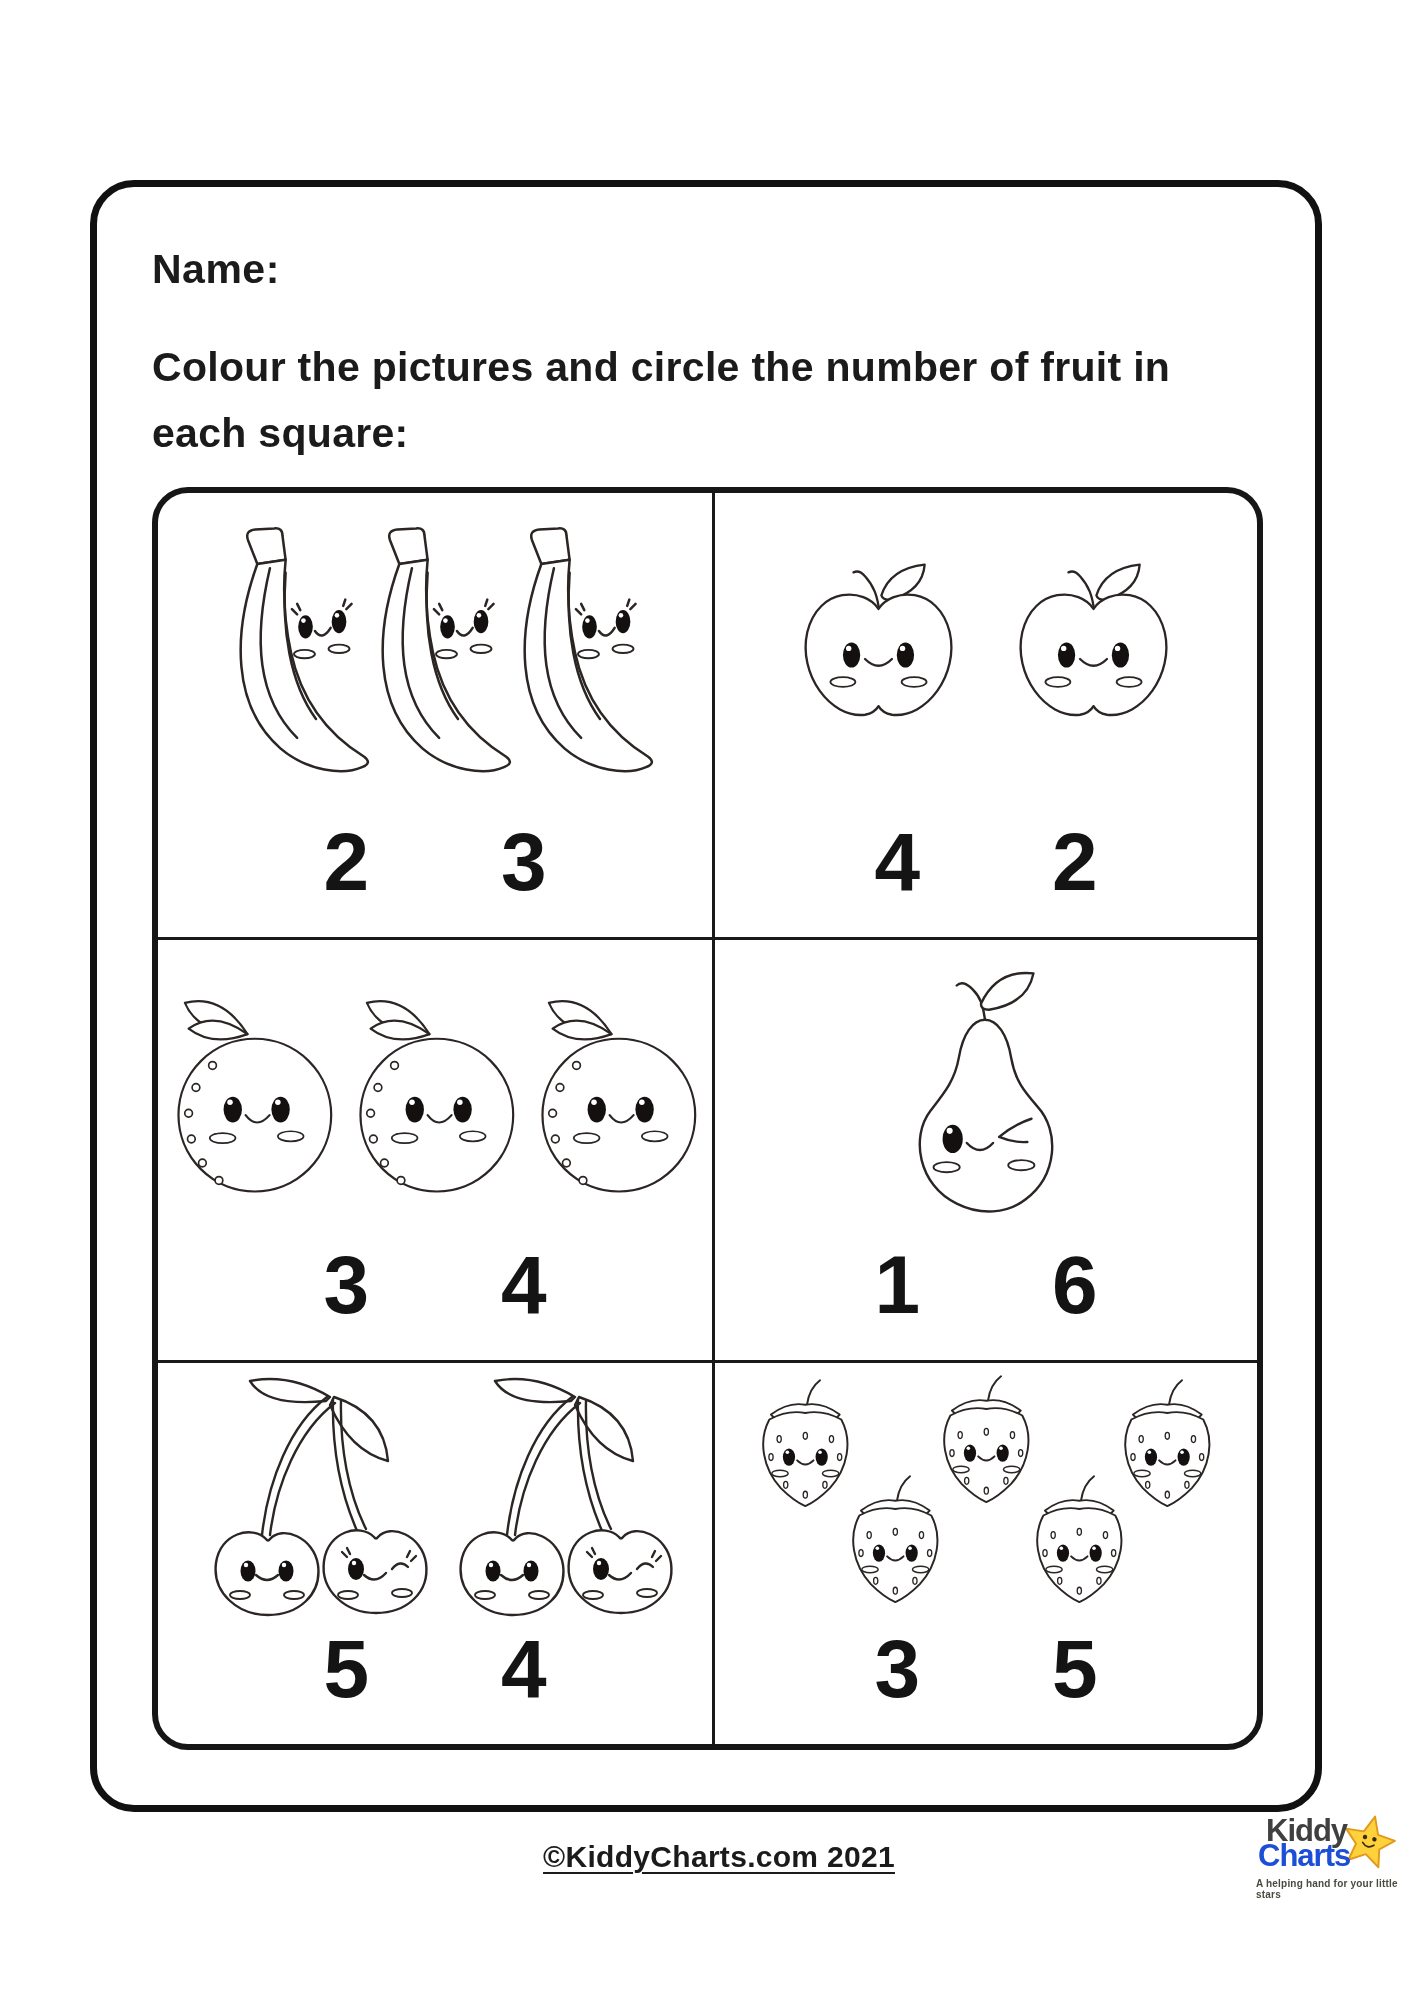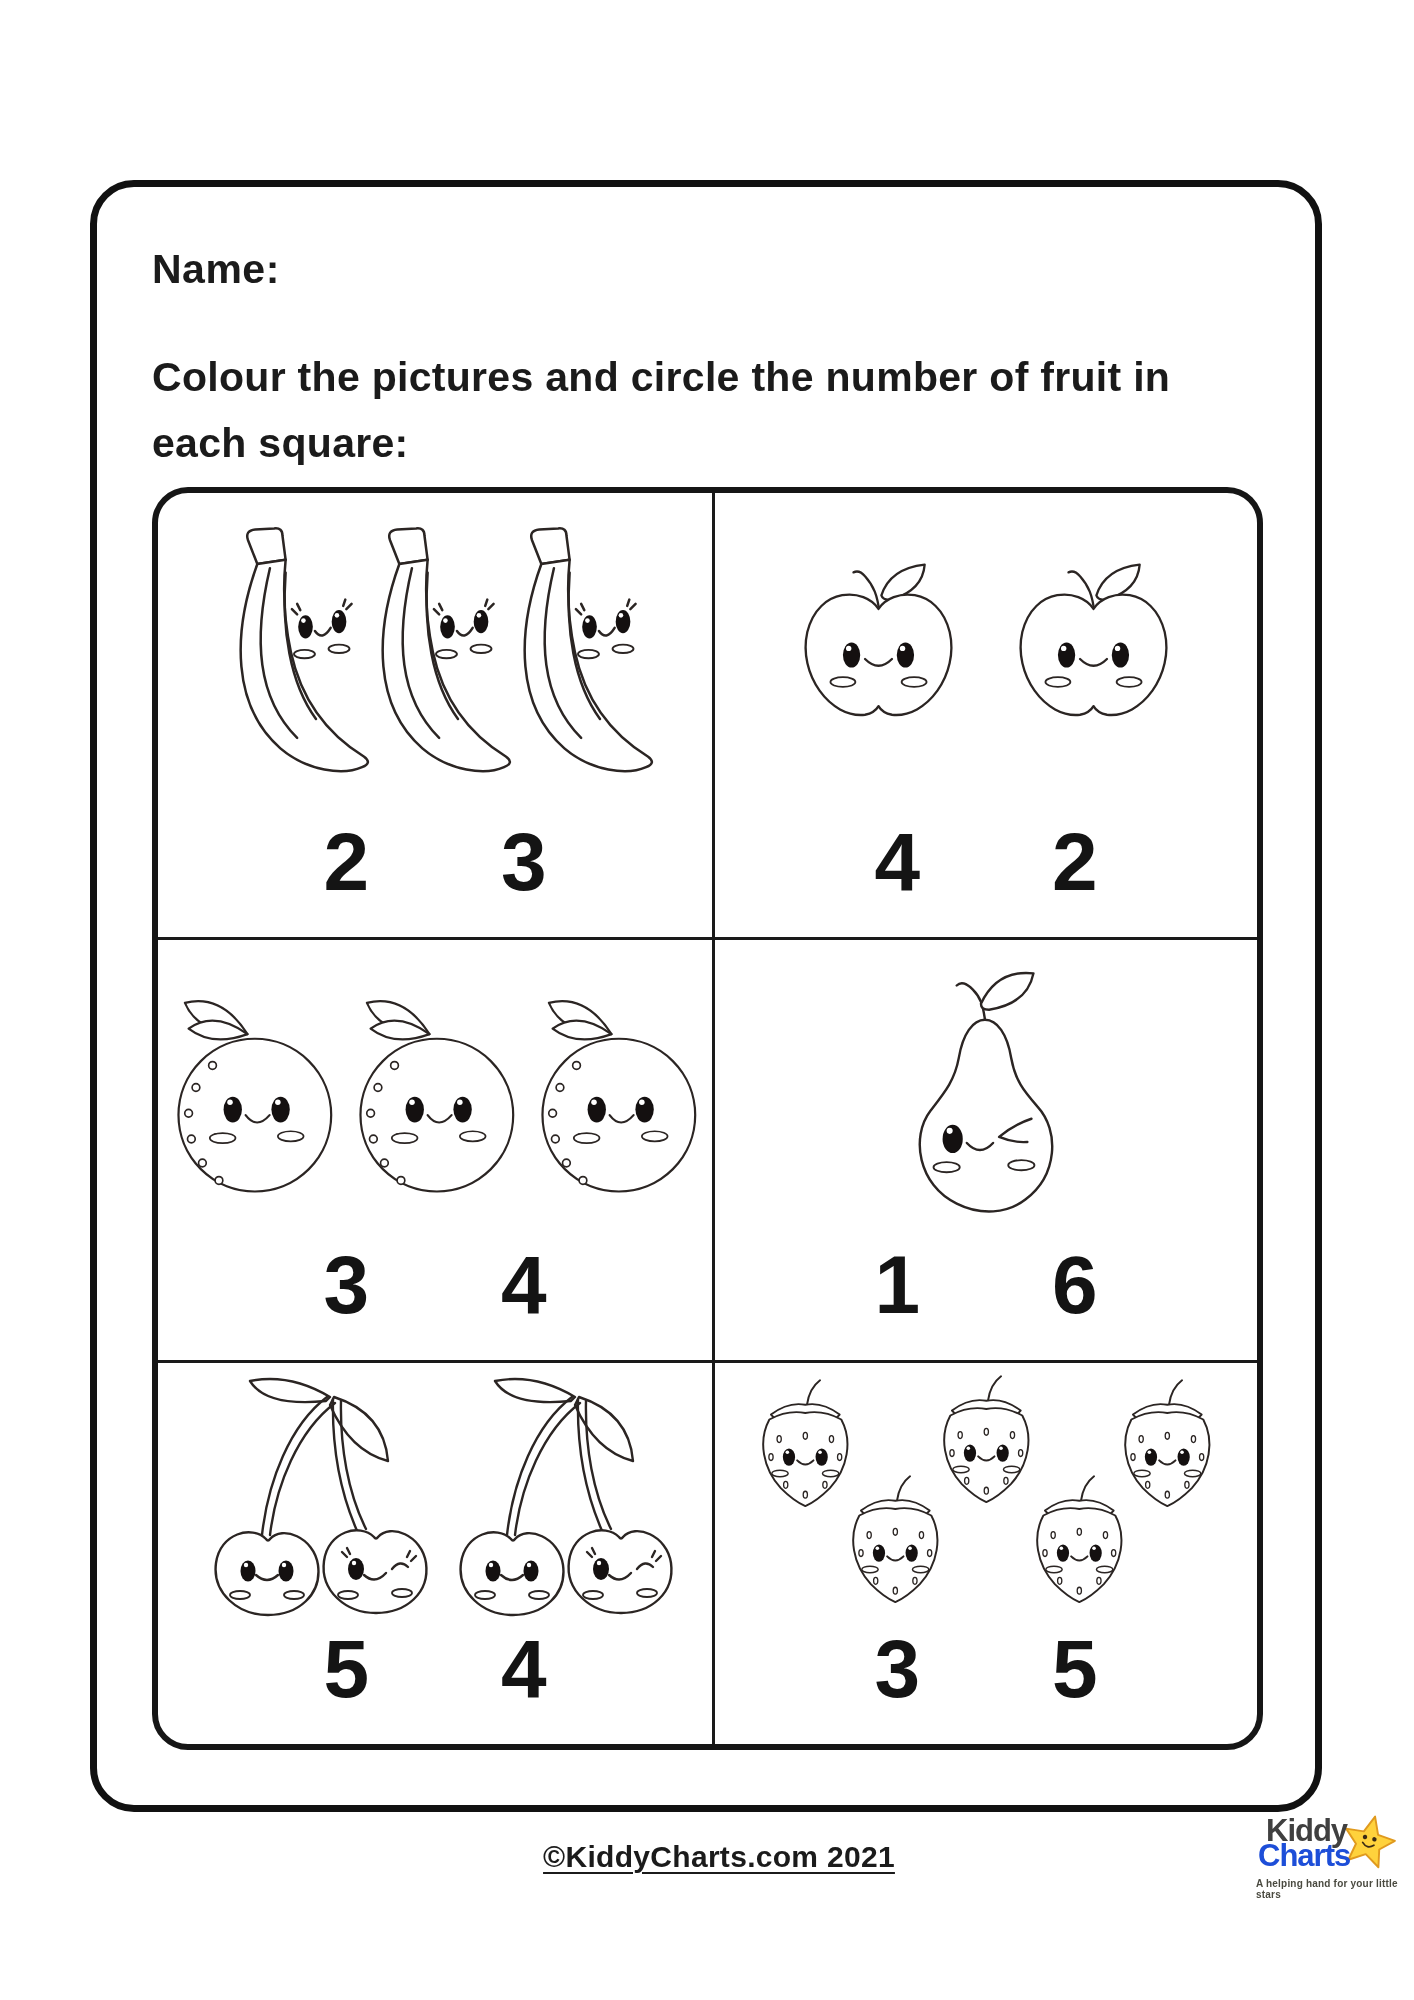--- a/index.html
+++ b/index.html
@@ -2,21 +2,21 @@
 <html><head>
 <meta charset="utf-8">
 <style>
   html,body{margin:0;padding:0;background:#ffffff;}
   body{width:1414px;height:2000px;position:relative;font-family:"Liberation Sans",sans-serif;color:#1b1b1b;overflow:hidden;}
 
   .page-border{position:absolute;left:90px;top:180px;width:1218px;height:1618px;
     border:7px solid #111;border-radius:44px;background:#fff;}
 
   .name-label{position:absolute;left:152px;top:246px;font-size:41px;font-weight:bold;letter-spacing:.5px;text-align:right;}
-  .instructions{position:absolute;left:152px;top:344px;width:1020px;font-size:41px;font-weight:bold;line-height:66px;letter-spacing:.3px;}
+  .instructions{position:absolute;left:152px;top:334px;width:1020px;font-size:41px;font-weight:bold;line-height:66px;letter-spacing:.3px;}
 
   .grid{position:absolute;left:152px;top:487px;width:1099px;height:1251px;
     border:6px solid #161616;border-radius:36px;background:#fff;}
   .vline{position:absolute;left:554px;top:0;width:3px;height:1251px;background:#1a1a1a;}
   .hline{position:absolute;left:0;width:1099px;height:3px;background:#1a1a1a;}
   .hline.r1{top:444px;} .hline.r2{top:867px;}
 
   .cell{position:absolute;display:flex;flex-direction:column;align-items:center;}
   .cell.c1{left:0;top:0;width:554px;height:444px;}
   .cell.c2{left:557px;top:0;width:542px;height:444px;}

